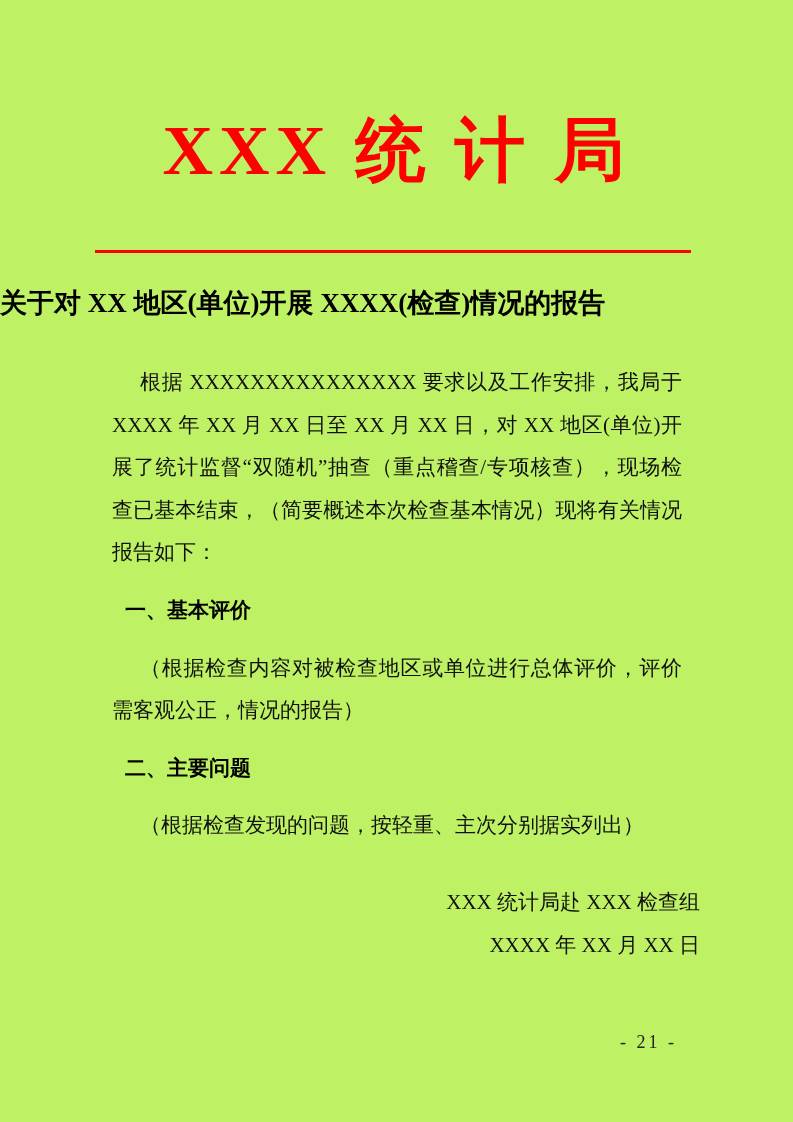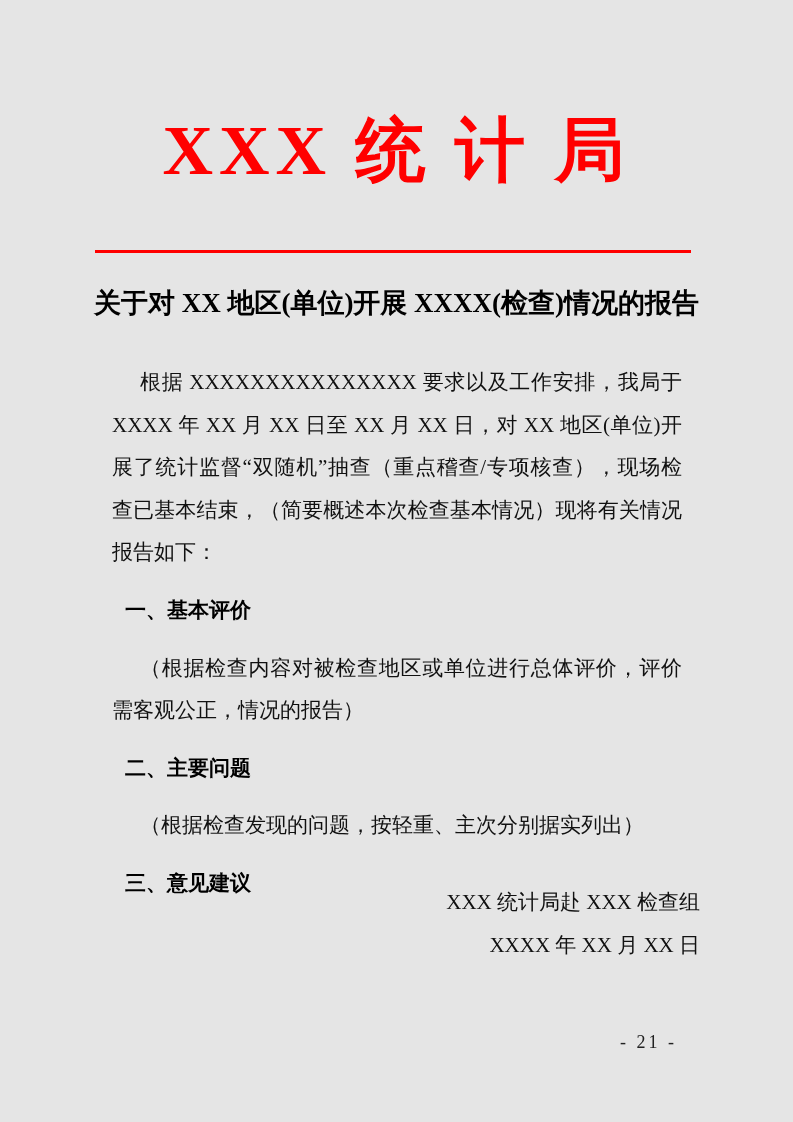--- a/index.html
+++ b/index.html
@@ -4,21 +4,21 @@
 <style>
   html, body {
     margin: 0;
     padding: 0;
     background: #ffffff;
   }
   .page {
     position: relative;
     width: 793px;
     height: 1122px;
-    background: #e5e5e5;
+    background: #bef264;
     overflow: hidden;
     font-family: "Liberation Serif", "DejaVu Serif", serif;
     color: #111111;
   }
   .agency-header {
     position: absolute;
     top: 96px;
     left: 0;
     right: 0;
     text-align: center;
@@ -36,21 +36,21 @@
     left: 95px;
     width: 596px;
     height: 3px;
     background: #ff0000;
   }
   .doc-title {
     position: absolute;
     top: 283px;
     left: 0;
     right: 0;
-    text-align: center;
+    text-align: left;
     font-size: 27px;
     line-height: 40px;
     font-weight: bold;
     color: #000000;
     white-space: nowrap;
   }
   .doc-body {
     position: absolute;
     top: 346px;
     left: 97px;
@@ -105,21 +105,20 @@
 
   <div class="doc-body">
     <p>根据 XXXXXXXXXXXXXXX 要求以及工作安排，我局于 XXXX 年 XX 月 XX 日至 XX 月 XX 日，对 XX 地区(单位)开展了统计监督“双随机”抽查（重点稽查/专项核查），现场检查已基本结束，（简要概述本次检查基本情况）现将有关情况报告如下：</p>
 
     <h3 class="section-heading">一、基本评价</h3>
     <p>（根据检查内容对被检查地区或单位进行总体评价，评价需客观公正，情况的报告）</p>
 
     <h3 class="section-heading">二、主要问题</h3>
     <p>（根据检查发现的问题，按轻重、主次分别据实列出）</p>
 
-    <h3 class="section-heading">三、意见建议</h3>
   </div>
 
   <div class="signature-block">
     <div>XXX 统计局赴 XXX 检查组</div>
     <div>XXXX 年 XX 月 XX 日</div>
   </div>
 
   <div class="page-number">- 21 -</div>
 
 </div>

